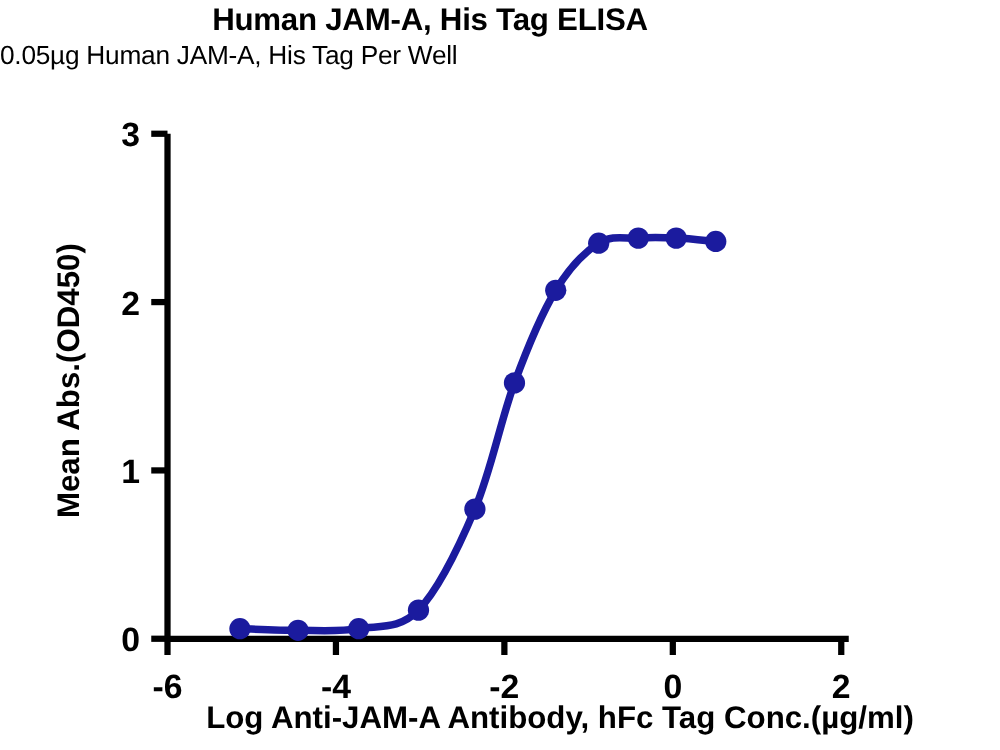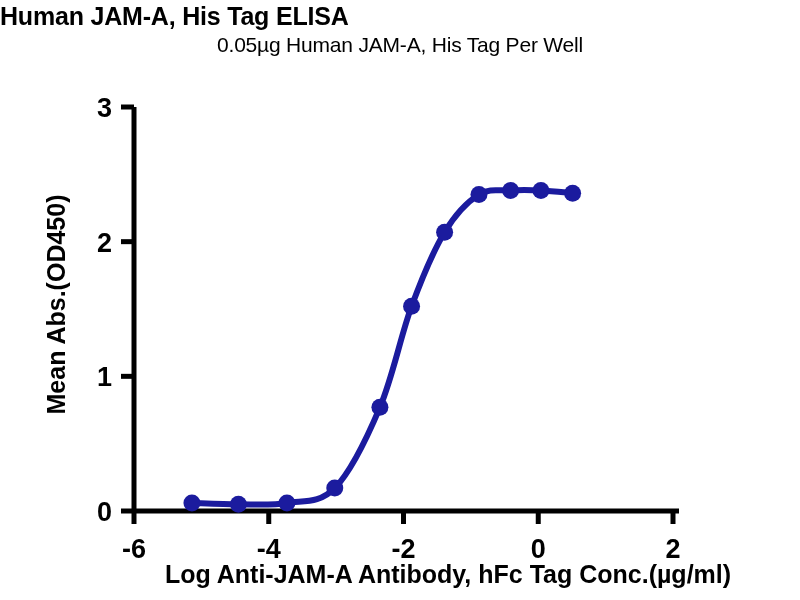--- a/index.html
+++ b/index.html
@@ -4,26 +4,27 @@
 <style>
   html,body{margin:0;padding:0;}
   body{
     width:800px;height:600px;background:#ffffff;overflow:hidden;
     font-family:"Liberation Sans", sans-serif;color:#000;
   }
   #page{position:relative;width:800px;height:600px;}
 
   
   .title{
-    position:absolute;left:0;top:2px;width:636px;
+    position:absolute;left:0;top:2px;width:636px;text-align:center;
     font-size:25px;font-weight:bold;letter-spacing:-0.2px;
     font-family:"Liberation Sans", sans-serif;
+    padding-left:26px;
   }
   .subtitle{
-    position:absolute;left:0;top:33px;width:800px;text-align:center;
+    position:absolute;left:0;top:33px;width:800px;text-align:left;
     font-size:21px;font-weight:normal;letter-spacing:-0.2px;
     font-family:"Liberation Sans", sans-serif;
   }
 
   
   .ylabel{
     position:absolute;left:-104px;top:290px;width:320px;text-align:center;
     font-size:25px;font-weight:bold;
     transform:rotate(-90deg);transform-origin:center center;
     white-space:nowrap;

